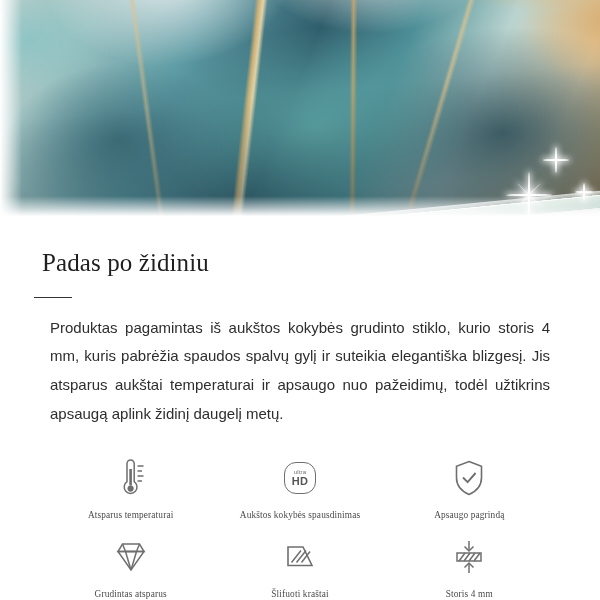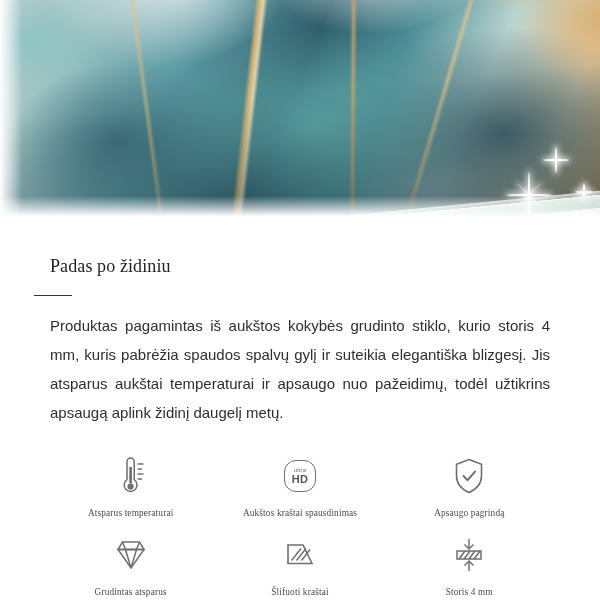--- a/index.html
+++ b/index.html
@@ -120,24 +120,24 @@
   .s2 { left: 543px; top: 147px; width: 26px; height: 26px; }
   .s3 { left: 575px; top: 183px; width: 18px; height: 18px; }
 
   
   .content {
     padding: 16px 34px 0 34px;
   }
   .title {
     font-family: "Liberation Serif", serif;
     color: #1f1f1f;
-    font-size: 18px;
+    font-size: 25px;
     line-height: 1.34;
     font-weight: 400;
-    margin: 16px;
+    margin: 8px;
     letter-spacing: .1px;
   }
   .title .l2 { display: block; }
   .rule {
     width: 38px;
     height: 1px;
     background: #333;
     margin: 17px 0 15px 0;
   }
   .body-text {
@@ -260,21 +260,21 @@
         <div class="cap">Atsparus temperaturai</div>
       </div>
 
       <div class="feature">
         <div class="ico">
           <div class="ultrahd">
             <span class="u1">ultra</span>
             <span class="u2">HD</span>
           </div>
         </div>
-        <div class="cap">Aukštos kraštai spausdinimas</div>
+        <div class="cap">Aukštos kokybės spausdinimas</div>
       </div>
 
       <div class="feature">
         <div class="ico">
           <svg width="36" height="42" viewBox="0 0 36 42" fill="none" stroke="#6f6f6f" stroke-width="1.6">
             <path d="M18 4.5 30.5 9.2v11.6c0 8-5.4 13.6-12.5 16.7C10.9 34.4 5.5 28.8 5.5 20.8V9.2L18 4.5z"></path>
             <path d="M12 20.5l4.6 4.6L24.6 16" stroke-width="1.9"></path>
           </svg>
         </div>
         <div class="cap">Apsaugo pagrindą</div>

